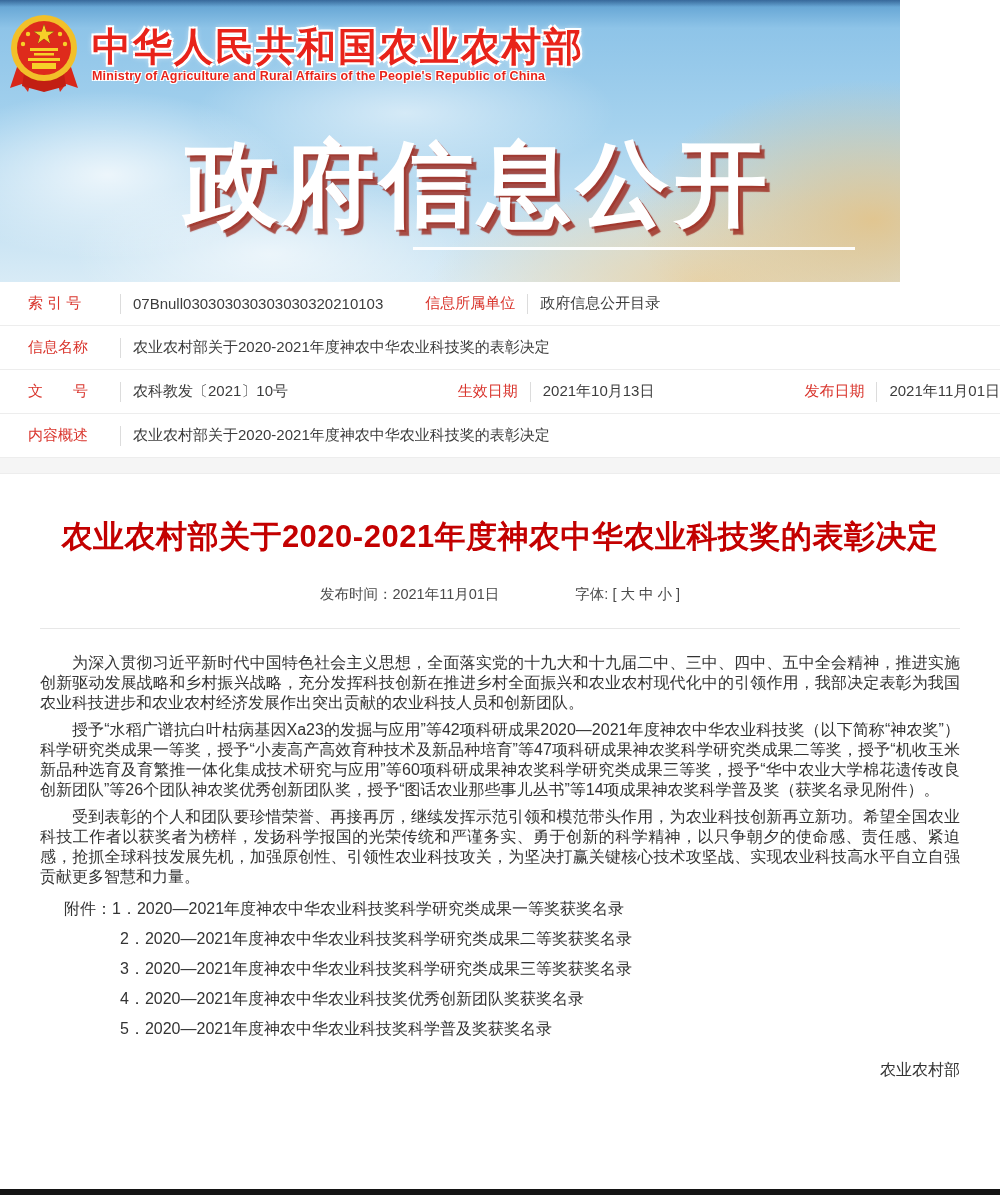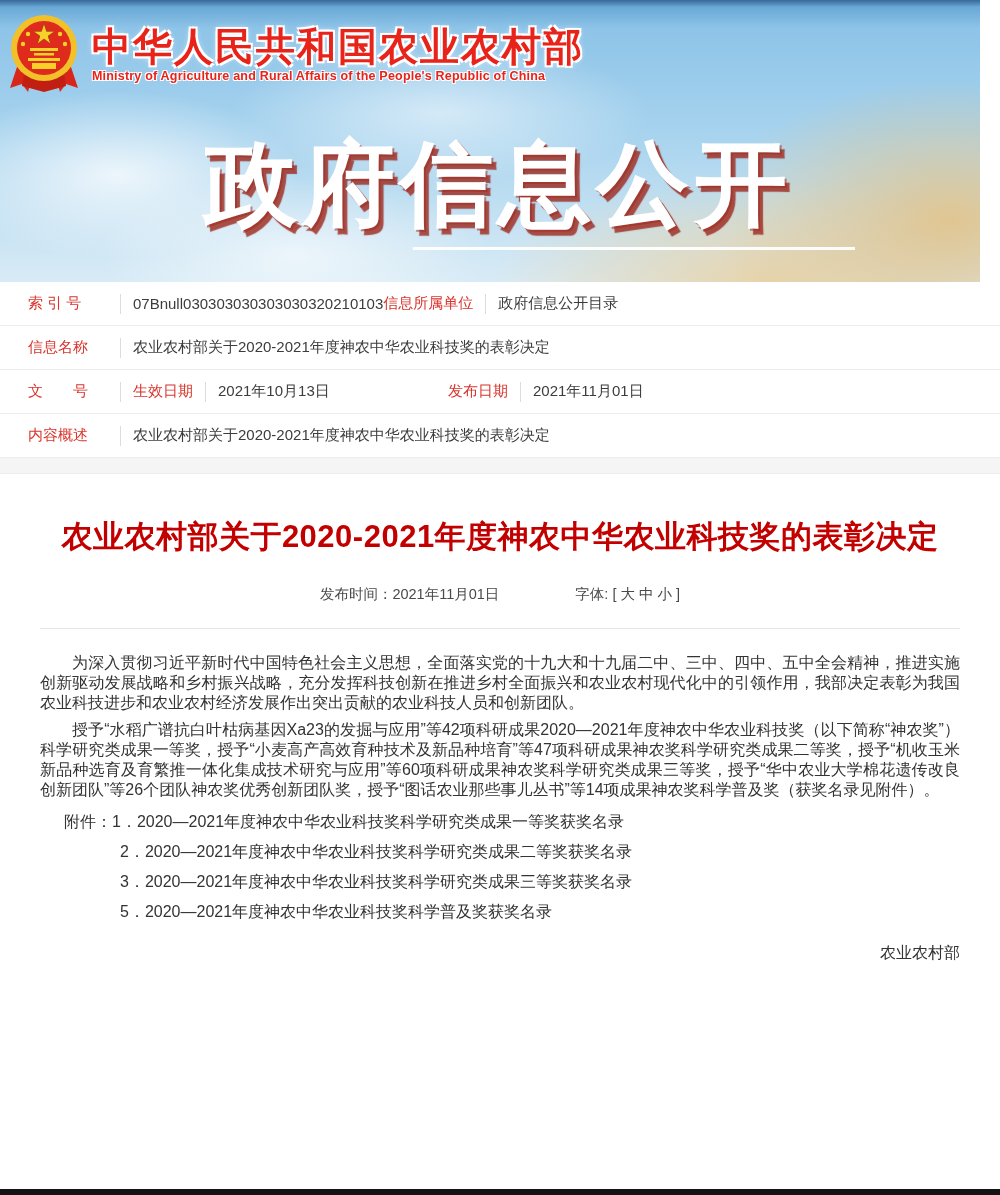--- a/index.html
+++ b/index.html
@@ -5,21 +5,21 @@
   * { margin:0; padding:0; box-sizing:border-box; }
   html,body { background:#ffffff; }
   .page {
     position:relative; width:1000px; height:1195px; margin:0 auto;
     background:#ffffff; overflow:hidden;
     font-family:"Liberation Sans","DejaVu Sans",sans-serif;
   }
 
   
   .header {
-    position:relative; width:980px; height:282px;
+    position:relative; width:900px; height:282px;
     background:
       radial-gradient(ellipse 340px 200px at 97% 78%, rgba(226,196,140,.95), rgba(226,196,140,0) 70%),
       radial-gradient(ellipse 420px 160px at 78% 100%, rgba(233,210,165,.9), rgba(233,210,165,0) 65%),
       radial-gradient(ellipse 260px 120px at 12% 62%, rgba(255,255,255,.75), rgba(255,255,255,0) 70%),
       radial-gradient(ellipse 300px 100px at 45% 40%, rgba(255,255,255,.55), rgba(255,255,255,0) 70%),
       radial-gradient(ellipse 280px 110px at 30% 90%, rgba(255,255,255,.6), rgba(255,255,255,0) 70%),
       linear-gradient(180deg, #5d9fd0 0%, #8ec4e8 10%, #a5d2ee 45%, #c2e0f2 75%, #d8ebf6 100%);
   }
   .header::before { 
     content:""; position:absolute; left:0; top:0; width:100%; height:7px;
@@ -30,37 +30,37 @@
   .ministry-cn {
     font-size:39px; font-weight:bold; letter-spacing:2px; color:#e8231a; line-height:1.1;
     margin-top:14px;
     text-shadow:-2px -2px 0 #fff, 2px -2px 0 #fff, -2px 2px 0 #fff, 2px 2px 0 #fff, 0 0 6px rgba(255,255,255,.9);
   }
   .ministry-en {
     font-size:12.5px; font-weight:bold; color:#e8231a; letter-spacing:.2px; margin-top:0;
     text-shadow:-1px -1px 0 #fff, 1px -1px 0 #fff, -1px 1px 0 #fff, 1px 1px 0 #fff;
   }
   .banner-title {
-    position:absolute; left:204px; top:122px;
+    position:absolute; left:184px; top:122px;
     font-size:93px; font-weight:900; letter-spacing:5px; color:#ffffff; white-space:nowrap;
     text-shadow:5px 6px 1px rgba(158,43,32,.82), 2px 2px 0 rgba(158,43,32,.55);
   }
   .banner-underline {
     position:absolute; left:413px; top:247px; width:442px; height:3px;
     background:rgba(255,255,255,.95);
   }
 
   
   .meta-table { background:#6d28d9; }
   .meta-row {
     display:flex; align-items:center; height:44px; padding-left:28px;
     font-size:15px; border-bottom:1px solid #ededed; background:#fff; white-space:nowrap;
   }
   .meta-label { color:#d9342c; width:80px; flex:none; }
-  .meta-label.inline { width:auto; }
+  .meta-label.inline { width:auto;padding-left:42px; }
   .vsep { width:1px; height:20px; background:#dcdcdc; margin:0 12px; flex:none; }
   .meta-value { color:#3c3c3c; }
   .meta-value.w1 { width:296px; }
   .meta-value.w2 { width:230px; }
   .meta-spacer { height:16px; background:#f5f5f5; border-bottom:1px solid #ededed; }
 
   
   .article { padding:44px 40px 0 40px; background:#fff; }
   .article-title {
     text-align:center; color:#c30000; font-size:31px; font-weight:bold;
@@ -129,20 +129,21 @@
       <span class="meta-value">政府信息公开目录</span>
     </div>
     <div class="meta-row">
       <span class="meta-label">信息名称</span>
       <span class="vsep"></span>
       <span class="meta-value">农业农村部关于2020-2021年度神农中华农业科技奖的表彰决定</span>
     </div>
     <div class="meta-row">
       <span class="meta-label">文　　号</span>
       <span class="vsep"></span>
+      <span class="meta-value w1">农科教发〔2021〕10号</span>
       <span class="meta-label inline">生效日期</span>
       <span class="vsep"></span>
       <span class="meta-value w2">2021年10月13日</span>
       <span class="meta-label inline">发布日期</span>
       <span class="vsep"></span>
       <span class="meta-value">2021年11月01日</span>
     </div>
     <div class="meta-row">
       <span class="meta-label">内容概述</span>
       <span class="vsep"></span>
@@ -166,28 +167,30 @@
         <span>小</span>
         <span>]</span>
       </span>
     </div>
 
     <div class="article-divider"></div>
 
     <div class="article-body">
       <p>为深入贯彻习近平新时代中国特色社会主义思想，全面落实党的十九大和十九届二中、三中、四中、五中全会精神，推进实施创新驱动发展战略和乡村振兴战略，充分发挥科技创新在推进乡村全面振兴和农业农村现代化中的引领作用，我部决定表彰为我国农业科技进步和农业农村经济发展作出突出贡献的农业科技人员和创新团队。</p>
       <p>授予“水稻广谱抗白叶枯病基因Xa23的发掘与应用”等42项科研成果2020—2021年度神农中华农业科技奖（以下简称“神农奖”）科学研究类成果一等奖，授予“小麦高产高效育种技术及新品种培育”等47项科研成果神农奖科学研究类成果二等奖，授予“机收玉米新品种选育及育繁推一体化集成技术研究与应用”等60项科研成果神农奖科学研究类成果三等奖，授予“华中农业大学棉花遗传改良创新团队”等26个团队神农奖优秀创新团队奖，授予“图话农业那些事儿丛书”等14项成果神农奖科学普及奖（获奖名录见附件）。</p>
+      <p>受到表彰的个人和团队要珍惜荣誉、再接再厉，继续发挥示范引领和模范带头作用，为农业科技创新再立新功。希望全国农业科技工作者以获奖者为榜样，发扬科学报国的光荣传统和严谨务实、勇于创新的科学精神，以只争朝夕的使命感、责任感、紧迫感，抢抓全球科技发展先机，加强原创性、引领性农业科技攻关，为坚决打赢关键核心技术攻坚战、实现农业科技高水平自立自强贡献更多智慧和力量。</p>
     </div>
 
     <div class="attachments">
       <div class="att-first">
         <span>附件：</span><span>1．2020—2021年度神农中华农业科技奖科学研究类成果一等奖获奖名录</span>
       </div>
       <div class="att-item">2．2020—2021年度神农中华农业科技奖科学研究类成果二等奖获奖名录</div>
       <div class="att-item">3．2020—2021年度神农中华农业科技奖科学研究类成果三等奖获奖名录</div>
+      <div class="att-item">4．2020—2021年度神农中华农业科技奖优秀创新团队奖获奖名录</div>
       <div class="att-item">5．2020—2021年度神农中华农业科技奖科学普及奖获奖名录</div>
     </div>
 
     <div class="signature-block">
       <div>农业农村部</div>
 
     </div>
   </div>
 
   <div class="bottom-bar"></div>

